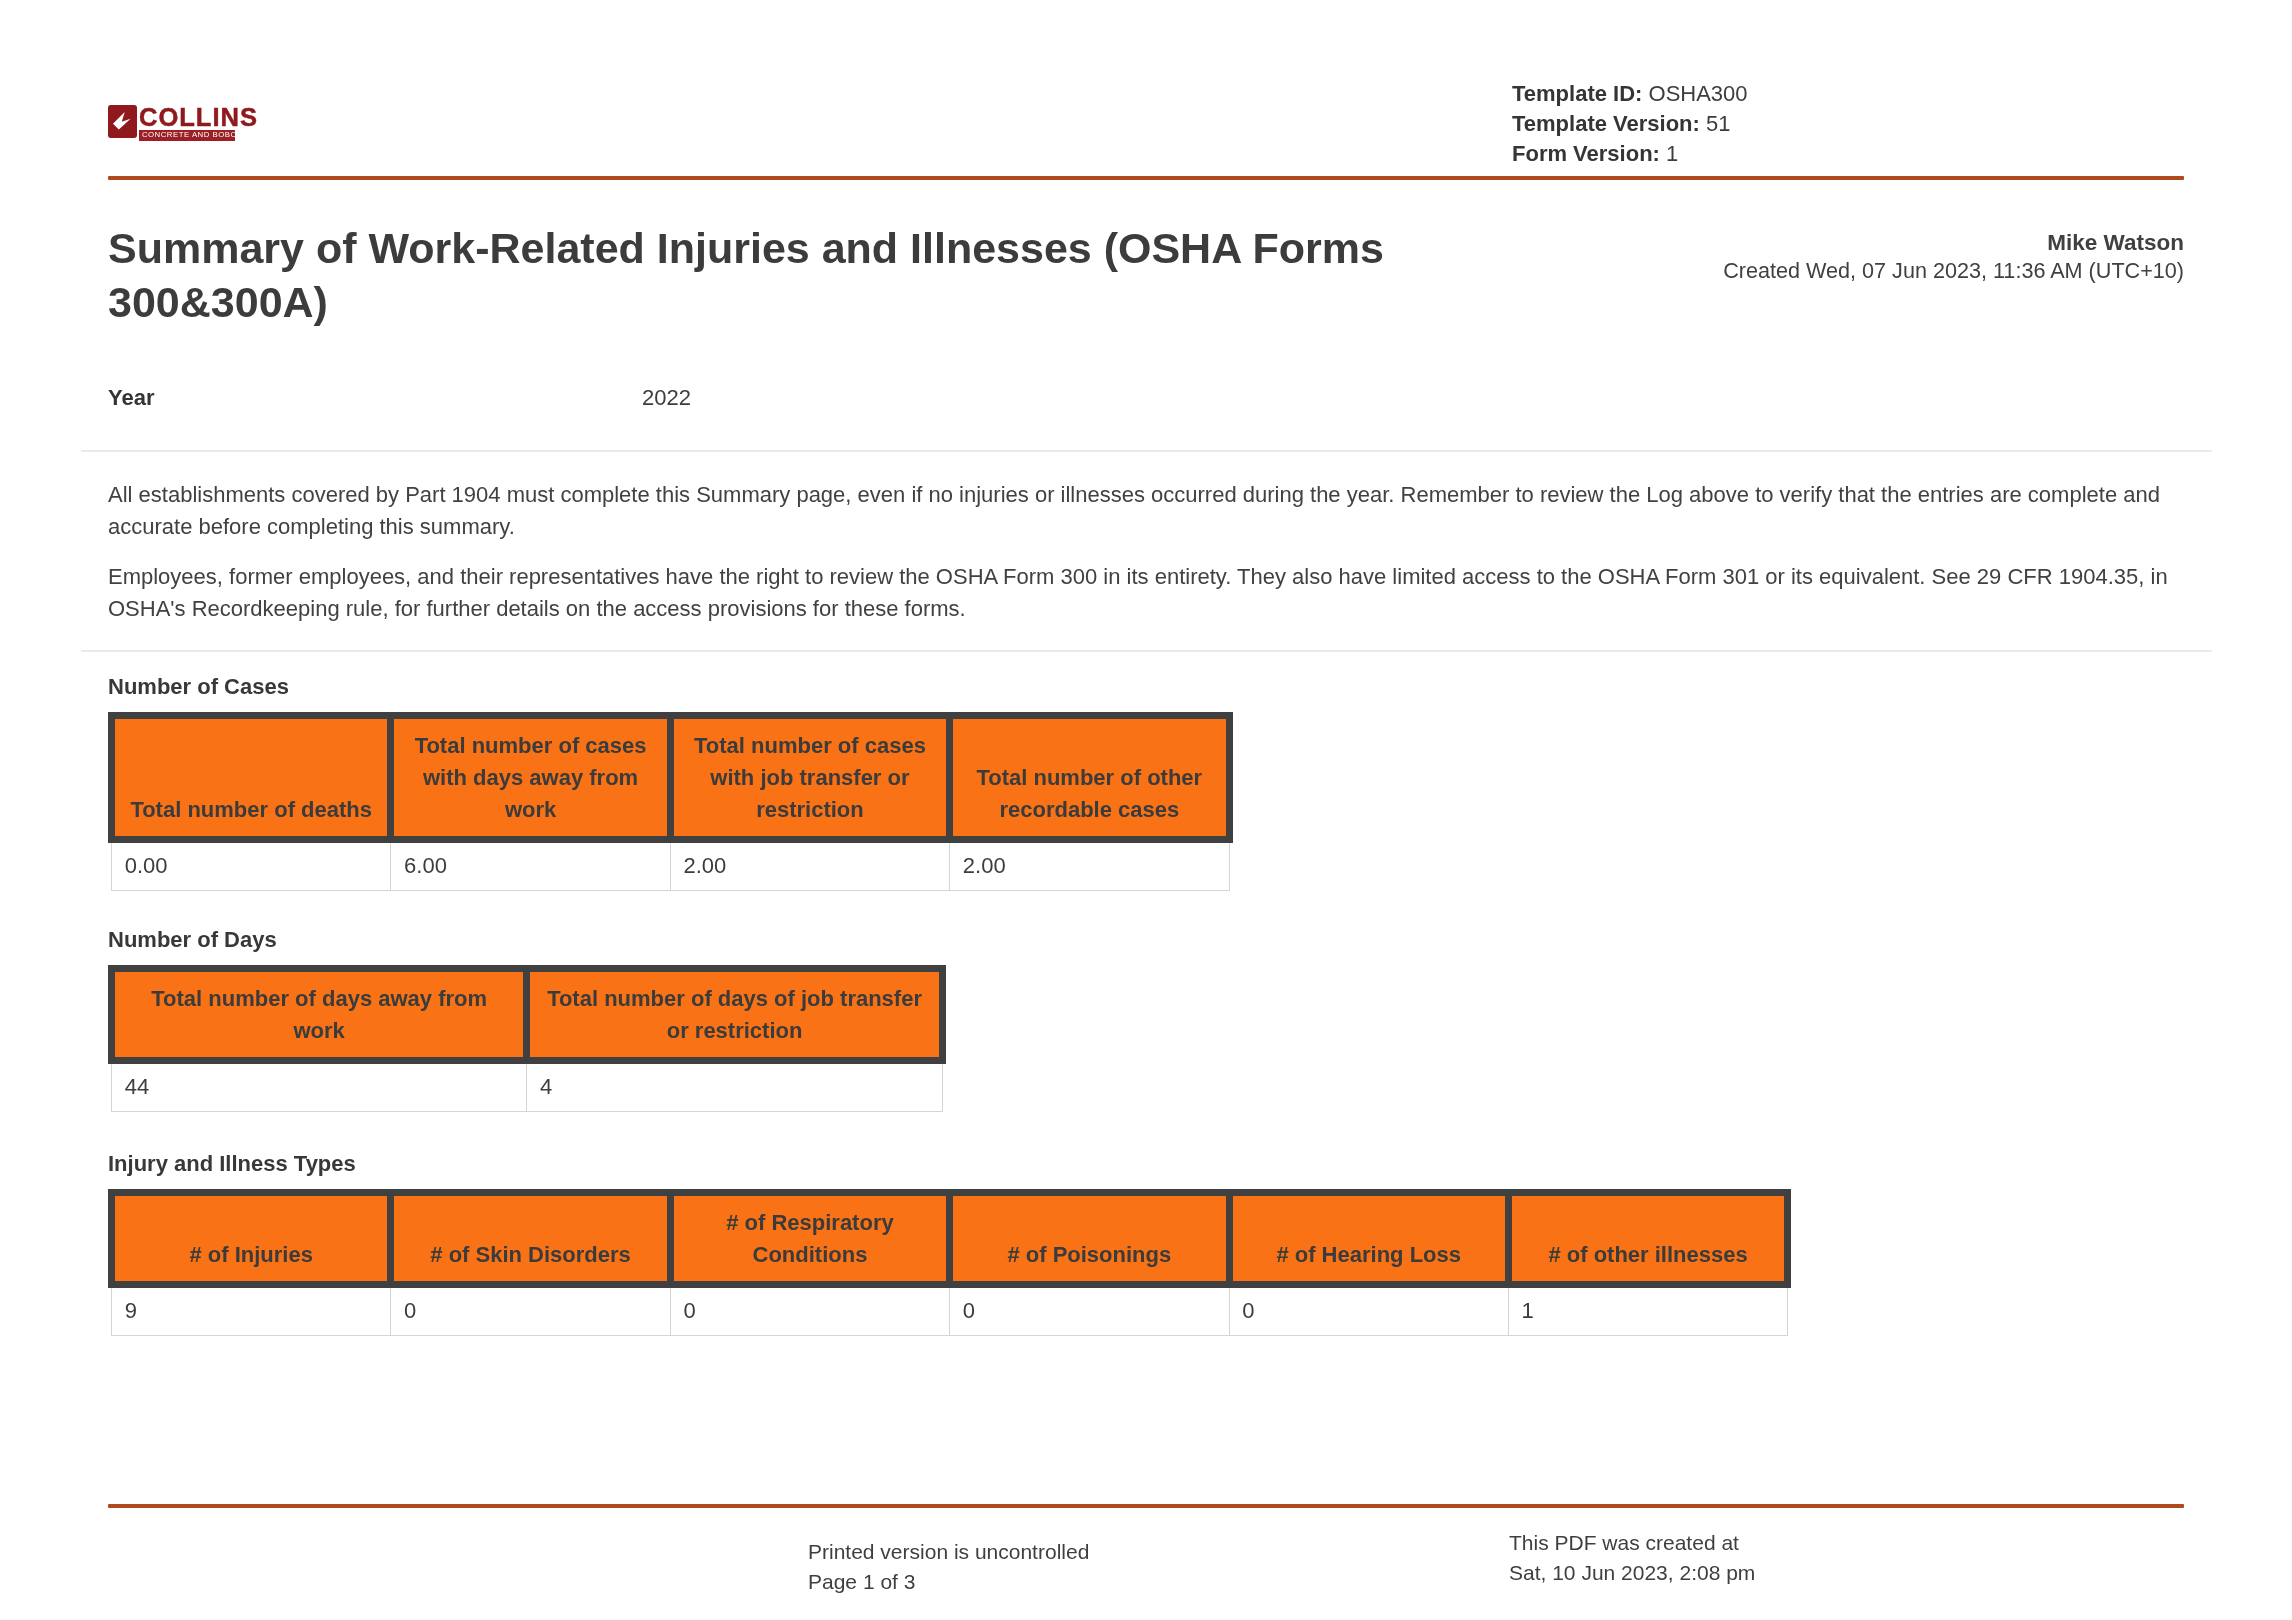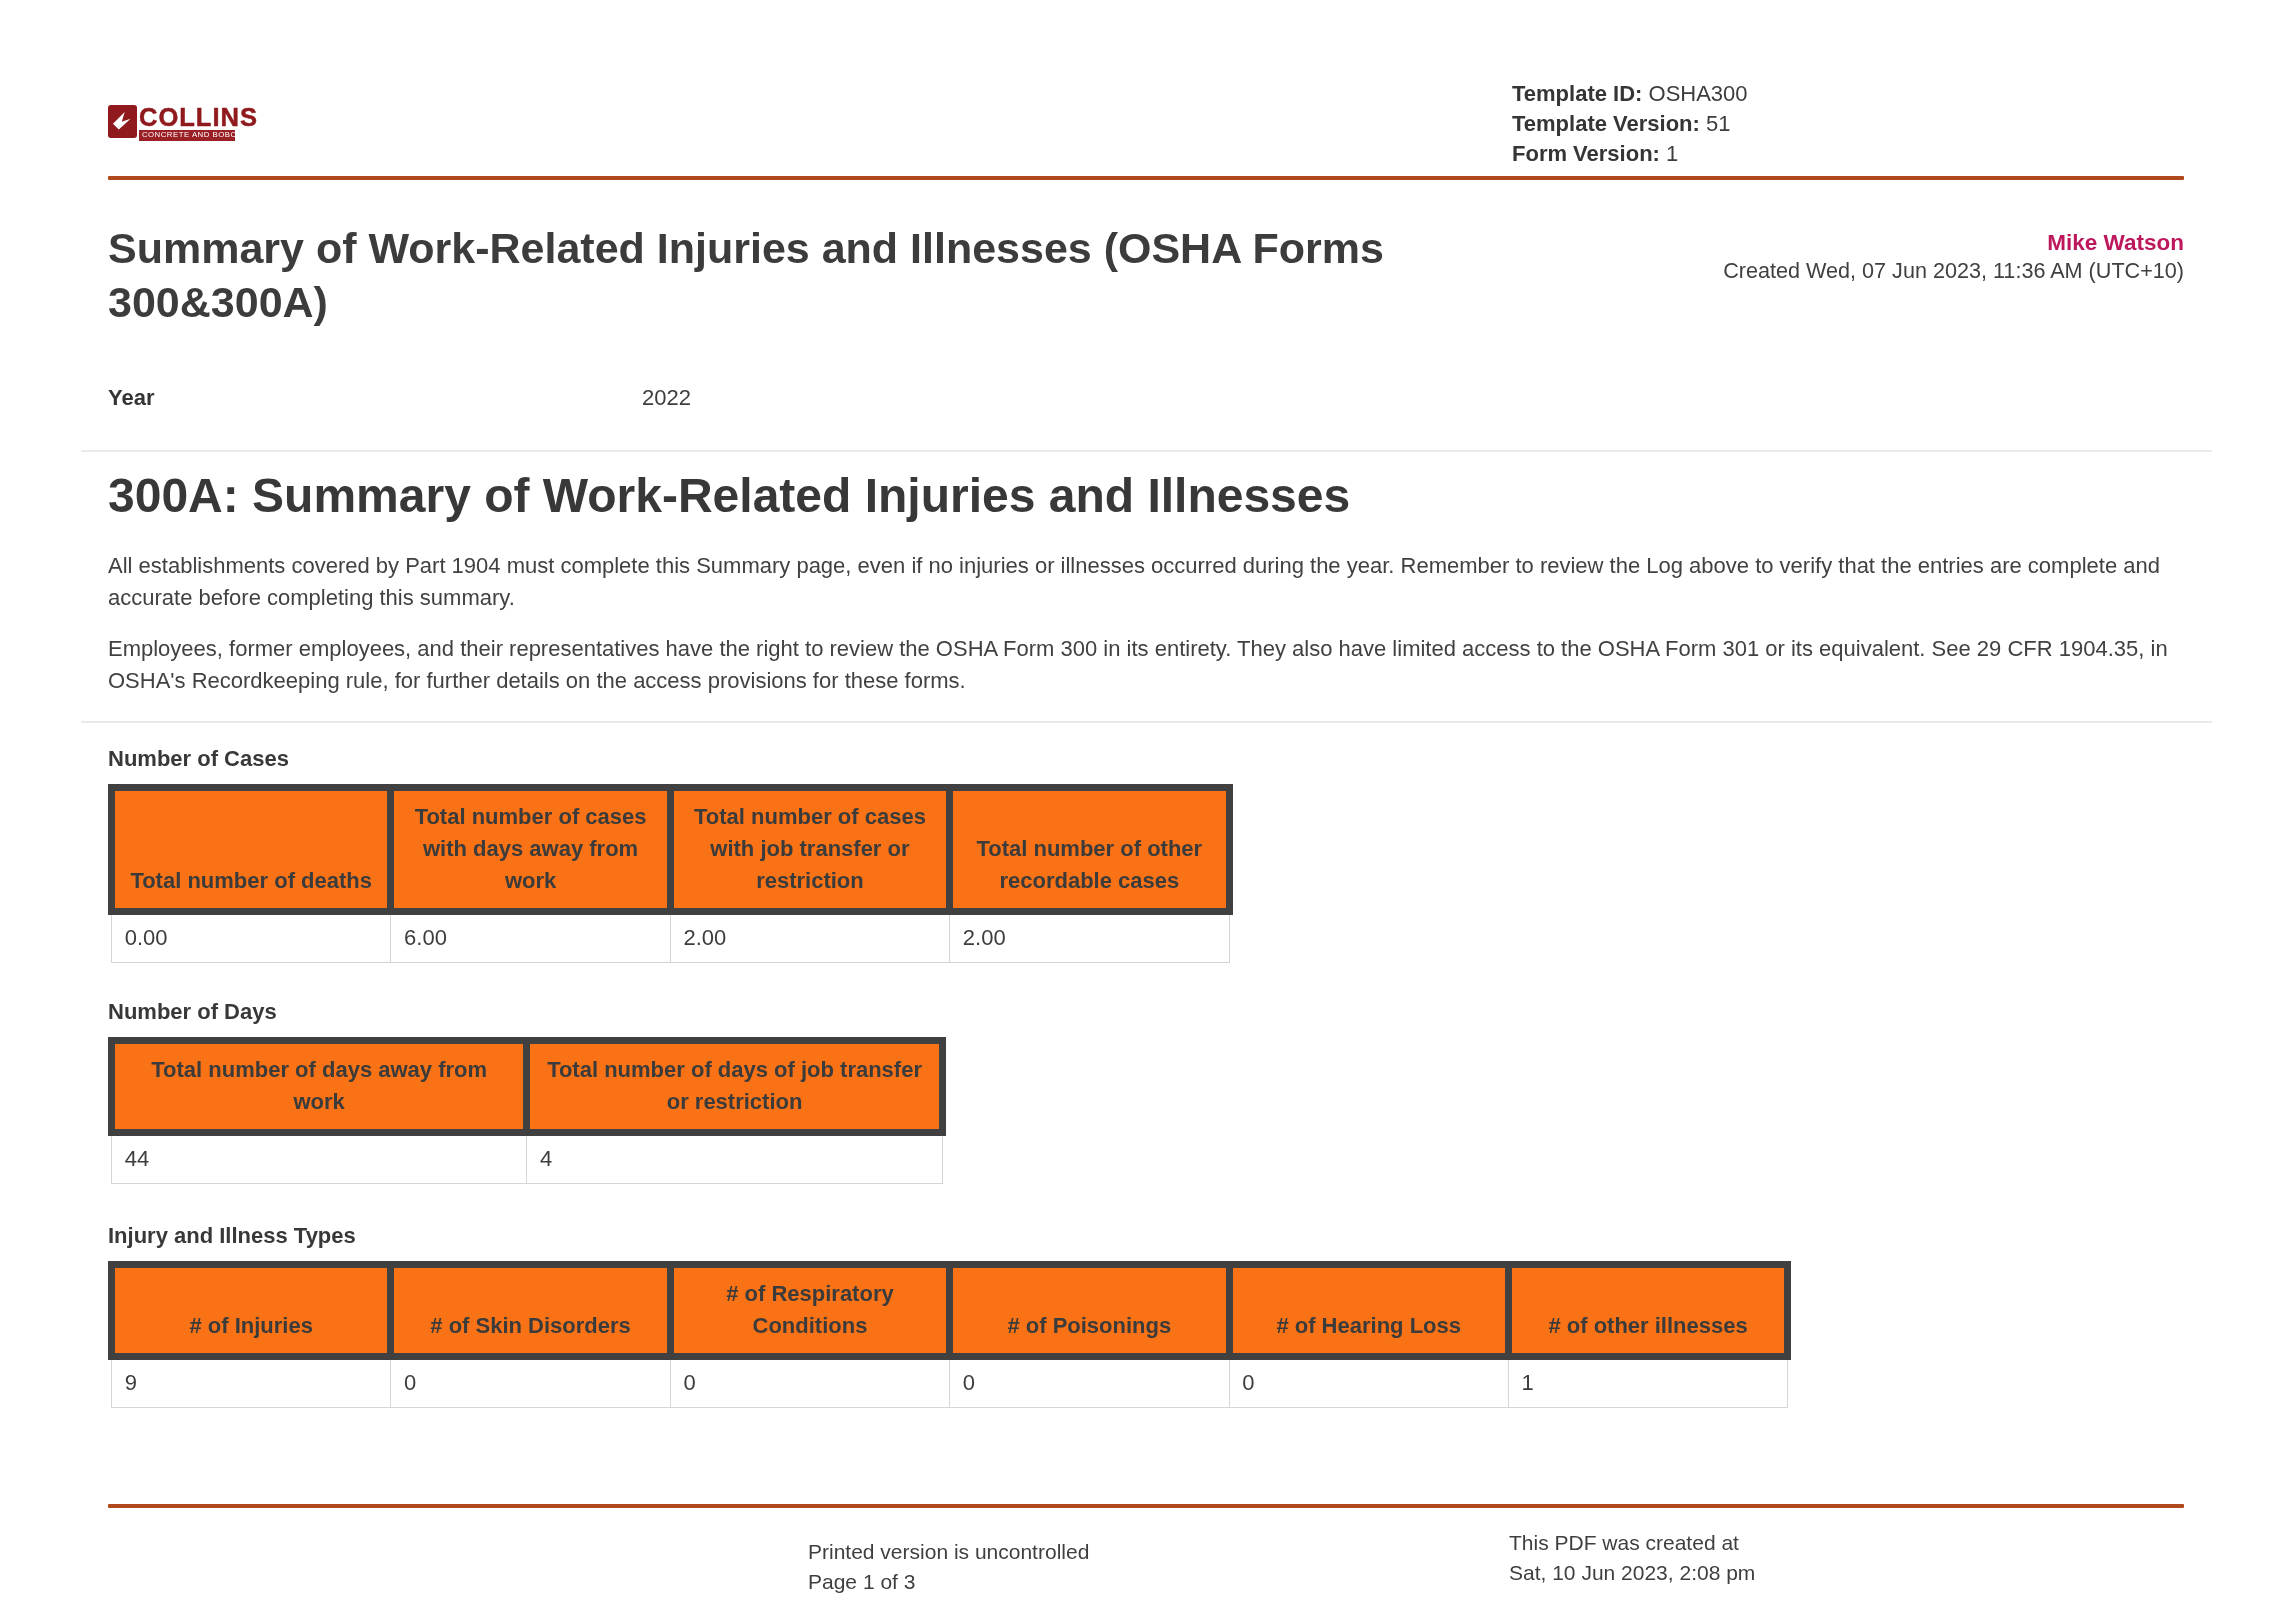--- a/index.html
+++ b/index.html
@@ -22,21 +22,21 @@
   .filepath{position:absolute;left:814px;top:39px;width:706px;font-size:22px;line-height:29px;}
   .meta{position:absolute;left:1512px;top:39px;font-size:22px;line-height:30px;}
   .b{font-weight:bold;color:#353535;}
   .rule{position:absolute;left:108px;right:109px;height:3.9px;background:#b04a1e;border-radius:1px;}
   .hdr .rule{top:136px;}
   
   .content{padding:0 109px 0 108px;}
   .title-row{display:flex;justify-content:space-between;padding-top:44px;}
   h1.doc-title{margin:0;font-size:43px;line-height:54px;font-weight:bold;color:#3c3c3c;max-width:1313px;letter-spacing:0;}
   .creator{text-align:right;padding-top:8.8px;line-height:25.5px;white-space:nowrap;}
-  .creator .author{font-weight:bold;font-size:22.5px;color:#be185d;}
+  .creator .author{font-weight:bold;font-size:22.5px;color:#404040;}
   .creator .created{font-size:21.6px;color:#404040;margin-top:2.9px;}
   .year-row{position:relative;margin-top:56px;height:29px;}
   .year-label{font-weight:bold;font-size:22px;color:#353535;}
   .year-value{position:absolute;left:534px;top:0;font-size:22px;color:#3d3d3d;}
   .divider{border:0;border-top:2px solid #eaeaea;margin:36px -28px 0 -27.4px;}
   h2.sec-300a{margin:14.7px 0 0 0;font-size:48px;line-height:57px;font-weight:bold;color:#383838;}
   p.body-text{margin:26.5px 0 0 0;font-size:22px;line-height:32px;color:#414141;max-width:2070px;}
   p.body-text + p.body-text{margin-top:18.6px;}
   .divider2{border:0;border-top:2px solid #eaeaea;margin:24.5px -28px 0 -27.4px;}
   .tbl-label{margin-top:22.5px;font-weight:bold;font-size:22px;color:#383838;}
@@ -108,21 +108,20 @@
       </div>
     </div>
 
     <div class="year-row">
       <span class="year-label">Year</span>
       <span class="year-value">2022</span>
     </div>
 
     <hr class="divider">
 
-    <h2 class="sec-300a">300A: Summary of Work-Related Injuries and Illnesses</h2>
 
     <p class="body-text">All establishments covered by Part 1904 must complete this Summary page, even if no injuries or illnesses occurred during the year. Remember to review the Log above to verify that the entries are complete and accurate before completing this summary.</p>
     <p class="body-text">Employees, former employees, and their representatives have the right to review the OSHA Form 300 in its entirety. They also have limited access to the OSHA Form 301 or its equivalent. See 29 CFR 1904.35, in OSHA's Recordkeeping rule, for further details on the access provisions for these forms.</p>
 
     <hr class="divider2">
 
     <div class="tbl-label">Number of Cases</div>
     <table class="data cases">
       <tbody>
           <tr>

